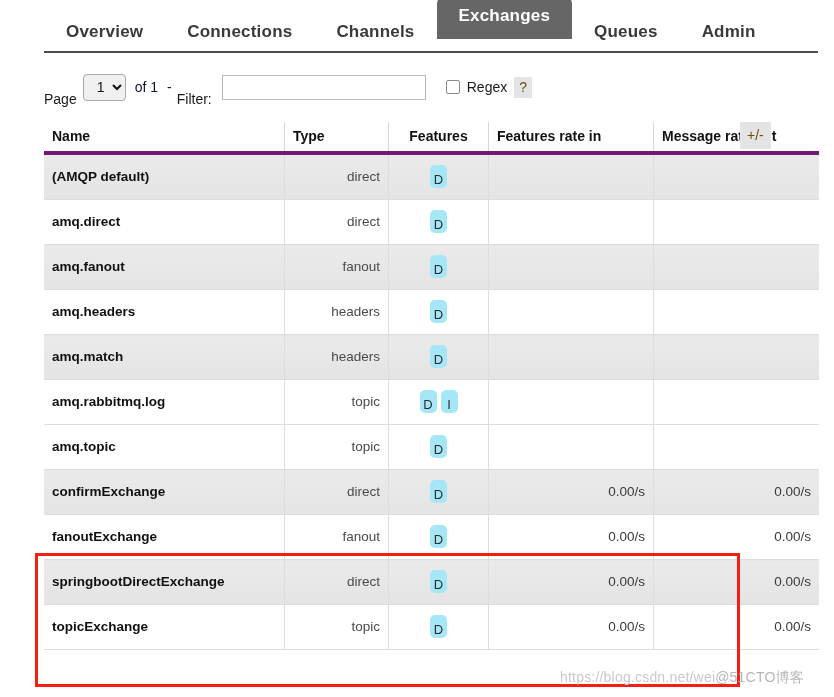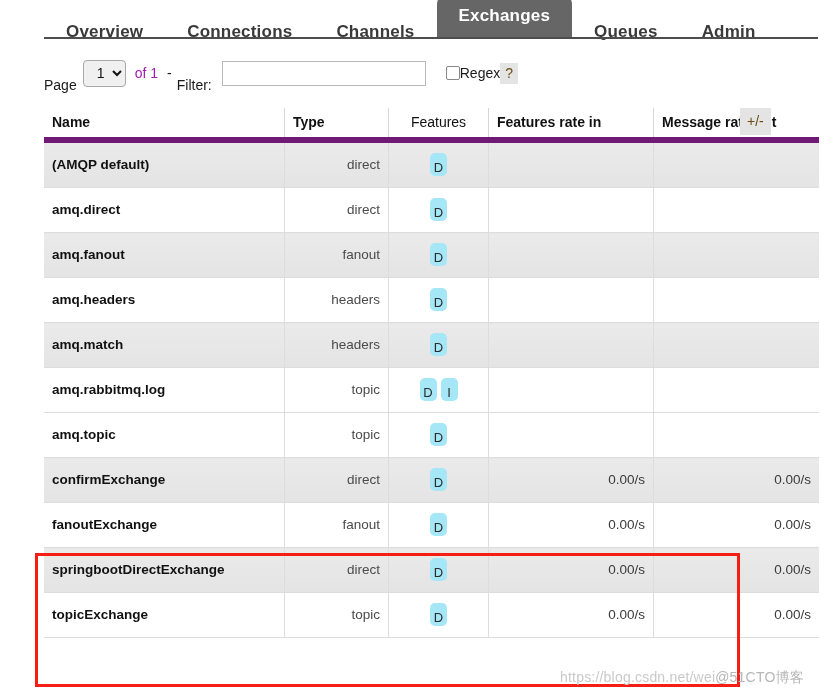--- a/index.html
+++ b/index.html
@@ -13,21 +13,21 @@
     font-family: "Liberation Sans", sans-serif;
     font-size: 13px;
     color: #111111;
     position: relative;
     overflow: hidden;
   }
 
   
   .navbar {
     position: relative;
-    height: 39px;
+    height: 53px;
     padding-left: 44px;
     box-sizing: border-box;
   }
   .nav-tabs {
     display: flex;
     align-items: flex-end;
     height: 53px;
     gap: 0px;
   }
   .nav-tab {
@@ -79,21 +79,21 @@
     background: #f0f0f0;
     border: 1px solid #a9a9a9;
     border-radius: 4px;
     padding: 3px 4px 3px 9px;
     height: 27px;
     box-sizing: border-box;
     cursor: pointer;
   }
   .toolbar-of {
     font-size: 14px;
-    color: #a21caf;
+    color: #0f172a;
     margin: 0 5px 0 9px;
     white-space: nowrap;
   }
   .toolbar-dash {
     font-size: 14px;
     color: #1a1a1a;
     margin: 0 5px 0 4px;
     white-space: nowrap;
   }
   .filter-input {
@@ -104,20 +104,21 @@
     font-family: "Liberation Sans", sans-serif;
     font-size: 13px;
     padding: 0 4px;
     margin-left: 4px;
     box-sizing: border-box;
   }
   .regex-wrap {
     display: flex;
     align-items: center;
     margin-left: 20px;
+    gap: 7px;
   }
   .regex-box {
     width: 14px;
     height: 14px;
     border: 1px solid #8a8a8a;
     background: #ffffff;
     border-radius: 2px;
     cursor: pointer;
     box-sizing: border-box;
   }
@@ -141,32 +142,32 @@
     padding-left: 44px;
     margin-top: 18px;
   }
   table.ex {
     border-collapse: collapse;
     width: 691px;
     table-layout: fixed;
   }
   table.ex th {
     background: #ffffff;
-    border-bottom: 6px solid #701a75;
+    border-bottom: 4px solid #701a75;
     border-right: 1px solid #d6d6d6;
     font-size: 14px;
     font-weight: bold;
     color: #111111;
     text-align: left;
     padding: 6px 8px 7px 8px;
     vertical-align: middle;
     white-space: nowrap;
   }
   table.ex th.c-features {
-    font-weight: normal;
+    font-weight: bold;
     text-align: center;
     margin-top: 45px;
   }
   table.ex th.c-rate {
     text-align: left;
   }
   table.ex th:last-child { border-right: none; }
 
   table.ex td {
     border-right: 1px solid #dddddd;

